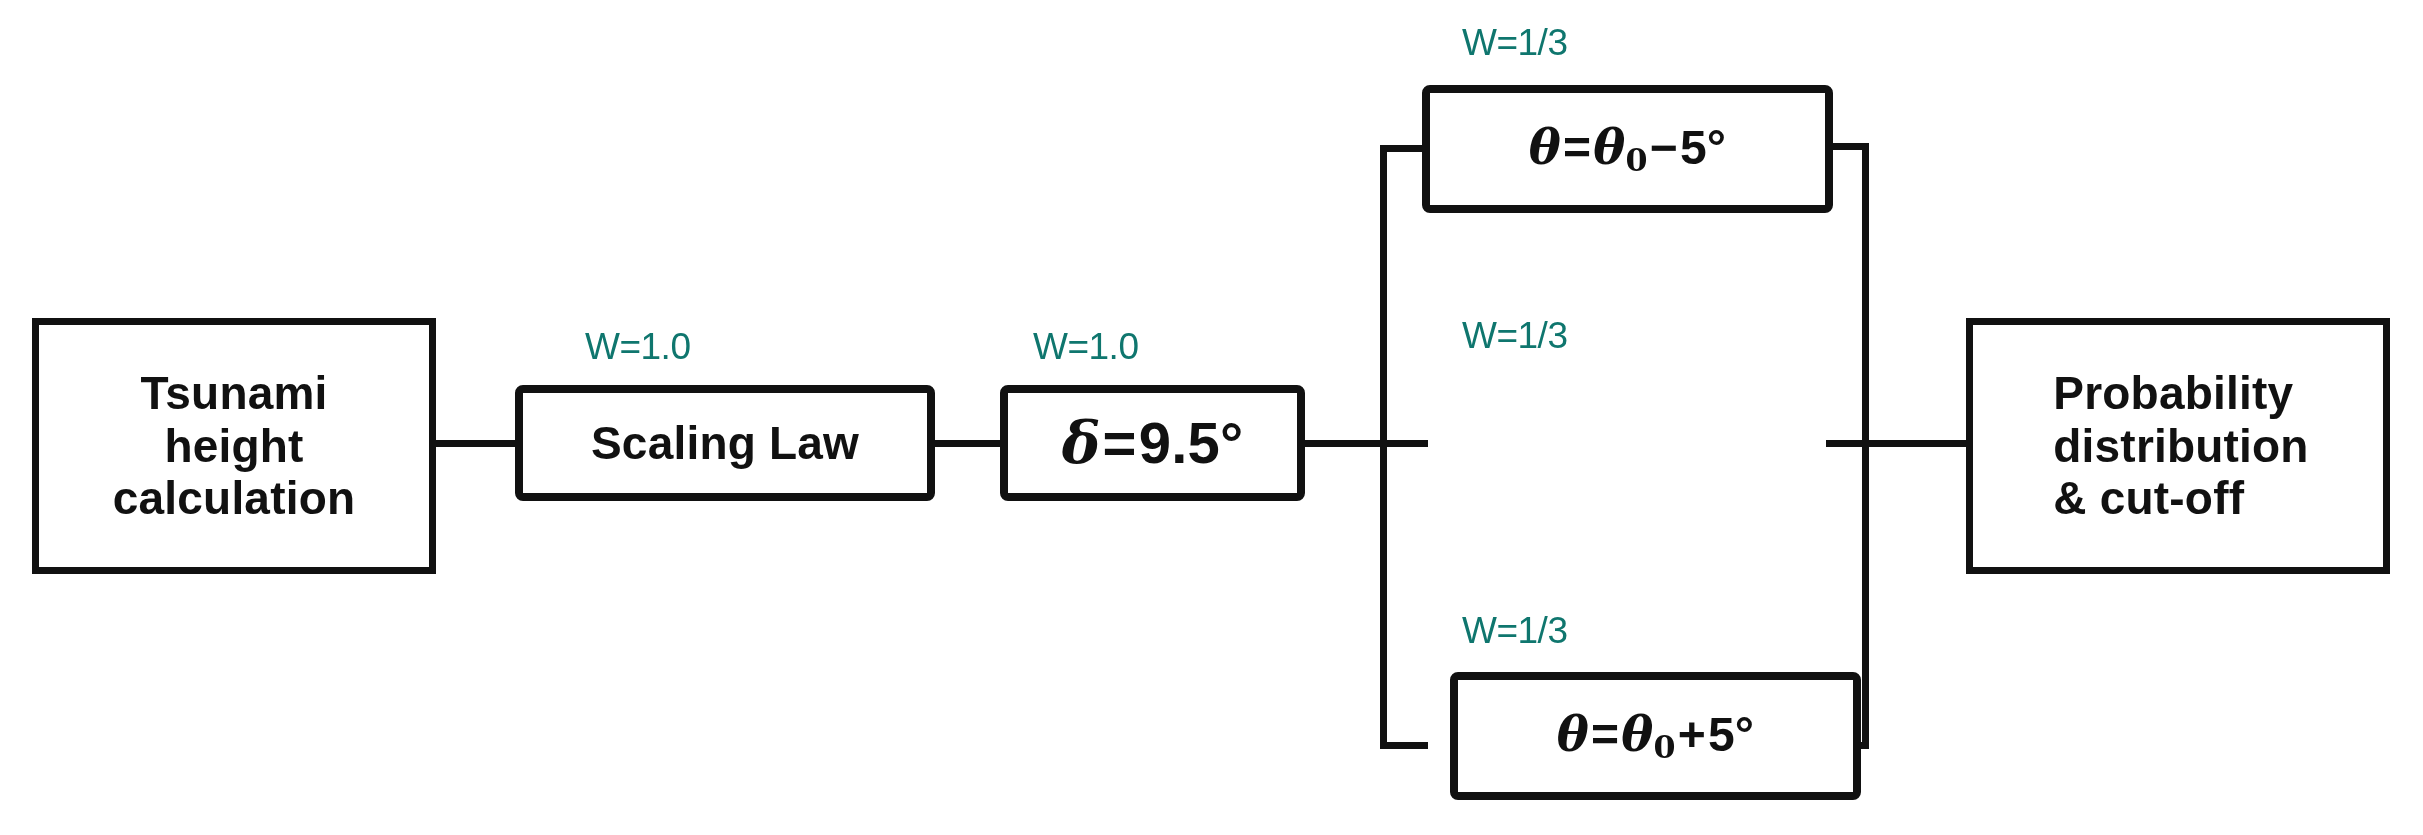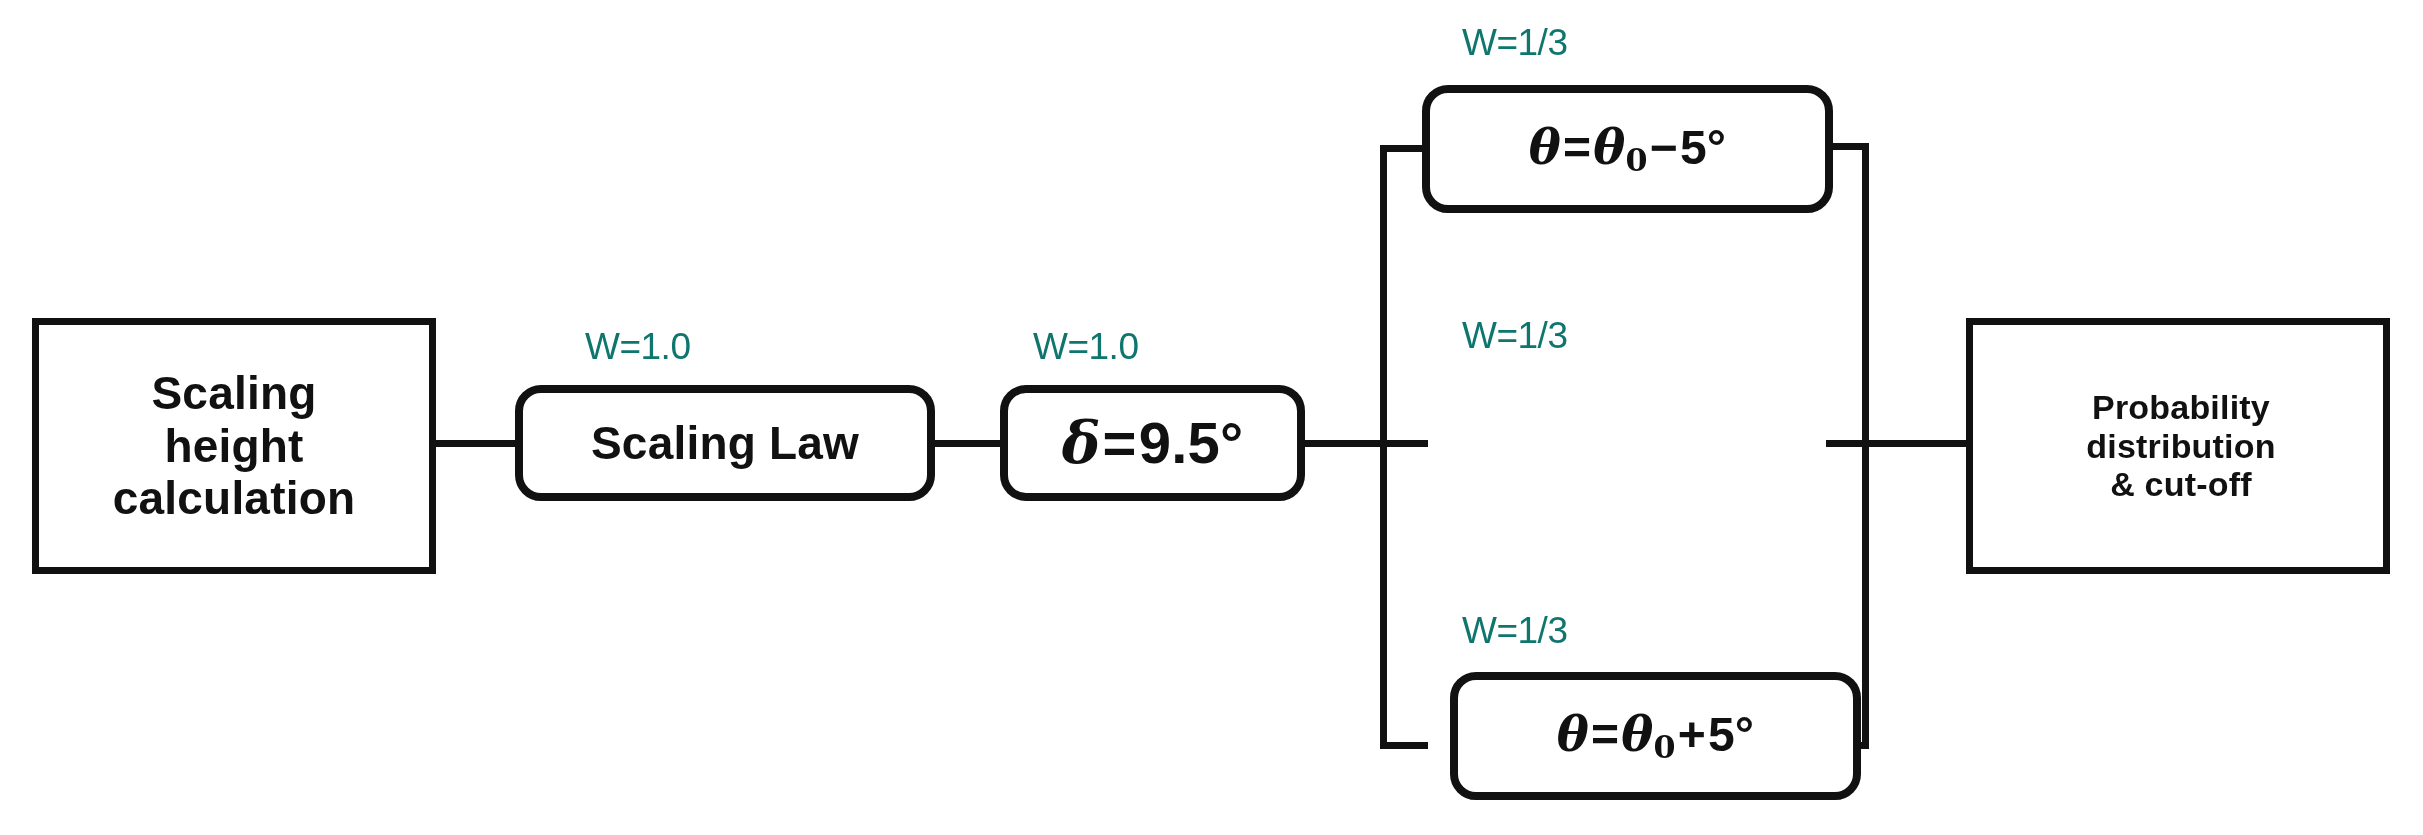--- a/index.html
+++ b/index.html
@@ -27,21 +27,21 @@
     align-items: center;
     justify-content: center;
     text-align: center;
     color: #111111;
     z-index: 3;
   }
   .node.rect {
     border-radius: 0;
   }
   .node.round {
-    border-radius: 26px;
+    border-radius: 8px;
     border-width: 8px;
   }
   .node-label {
     font-weight: bold;
     line-height: 1.14;
     letter-spacing: 0.2px;
     white-space: pre-line;
   }
   
   #node-tsunami {
@@ -69,22 +69,22 @@
     left: 1422px; top: 672px; width: 411px; height: 128px; margin-left: 28px;
   }
   #node-theta-minus .node-label,
   #node-theta-zero  .node-label,
   #node-theta-plus  .node-label { font-size: 48px; }
 
   #node-probability {
     left: 1966px; top: 318px; width: 424px; height: 256px;
   }
   #node-probability .node-label {
-    font-size: 34px;
-    text-align: center;
+    font-size: 46px;
+    text-align: left;
     padding-left: 6px;
   }
 
   
   .mathvar {
     font-family: "DejaVu Serif", serif;
     font-style: italic;
     font-weight: bold;
   }
   .sub {
@@ -155,21 +155,21 @@
   <div class="conn h" id="fan-arm-bottom"></div>
 
   <div class="conn v" id="merge-spine"></div>
   <div class="conn h" id="merge-arm-top"></div>
   <div class="conn h" id="merge-arm-mid"></div>
   <div class="conn h" id="merge-arm-bottom"></div>
 
   <div class="conn h" id="link-merge-prob"></div>
 
   <div class="node rect" id="node-tsunami">
-    <div class="node-label">Scaling
+    <div class="node-label">Tsunami
 height
 calculation</div>
   </div>
 
   <div class="wlabel" id="w-scaling">W=1.0</div>
 
   <div class="node round" id="node-scaling">
     <div class="node-label">Scaling Law</div>
   </div>
 

